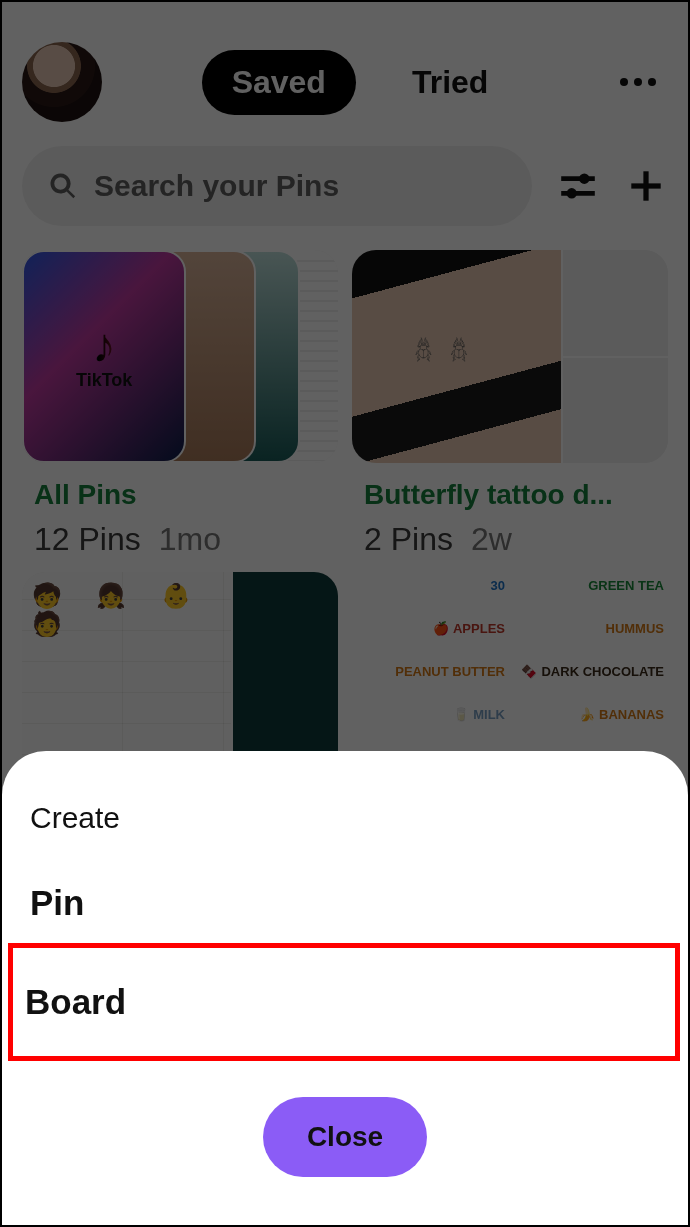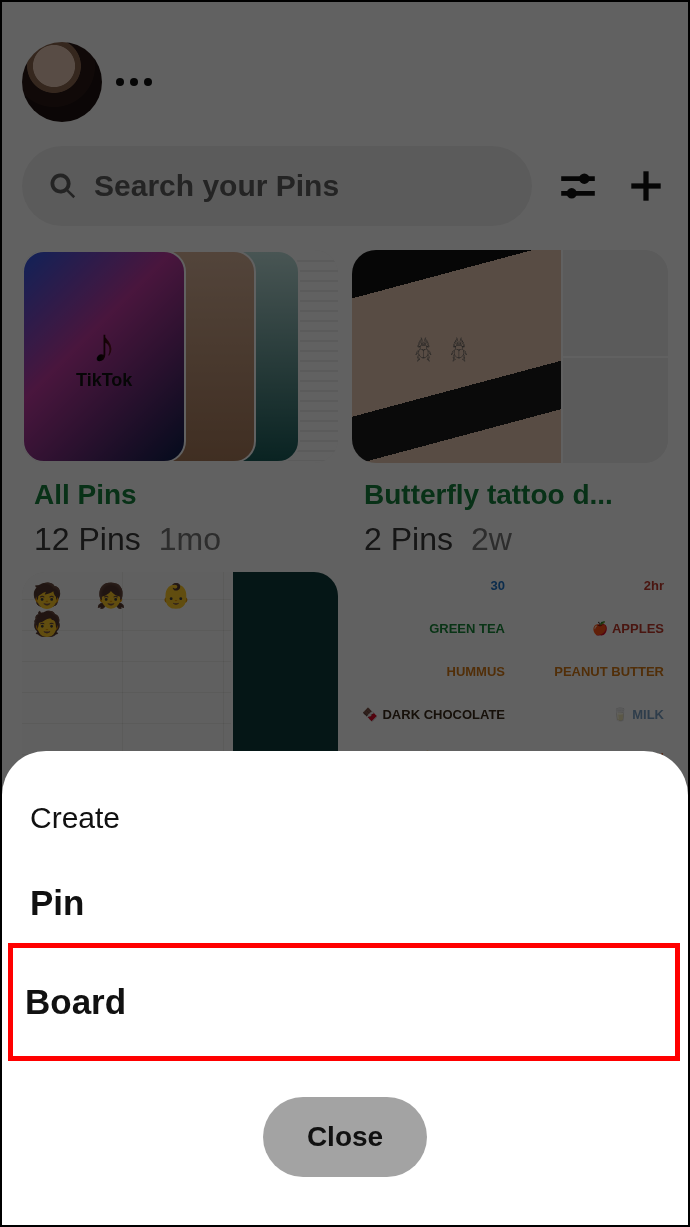--- a/index.html
+++ b/index.html
@@ -62,29 +62,33 @@
     .row2-b .hdr { font-weight:800; }
     .hdr.blue{color:#1e73c9;} .hdr.green{color:#1a8a3a;} .hdr.red{color:#c0392b;} .hdr.orange{color:#d67a16;}
 
     
     .sheet { position: absolute; left: 0; right: 0; bottom: 0; background: #fff; border-top-left-radius: 44px; border-top-right-radius: 44px; z-index: 10; padding: 50px 28px 48px 28px; }
     .sheet-title { font-size: 30px; font-weight: 500; color: #111; margin-bottom: 28px; }
     .sheet-item { font-size: 35px; font-weight: 700; color: #111; padding: 20px 0; }
     .highlight-box { border: 5px solid #ff0000; padding: 14px 0 14px 0; margin: 0 -20px 0 -22px; }
     .highlight-box .sheet-item { padding-left: 12px; }
     .close-row { display: flex; justify-content: center; margin-top: 36px; }
-    .close-btn { background: #a3a3a3; border-radius: 40px; padding: 24px 44px; font-size: 28px; font-weight: 700; color: #111; }
+    .close-btn { background: #8b5cf6; border-radius: 40px; padding: 24px 44px; font-size: 28px; font-weight: 700; color: #111; }
   </style>
 </head>
 <body>
 
 <div class="frame">
 
   <div class="header">
     <div class="avatar"></div>
+    <div class="tabs">
+      <div class="tab active">Saved</div>
+      <div class="tab">Tried</div>
+    </div>
     <div class="more-dots">
         <span></span>
         <span></span>
         <span></span>
       </div>
   </div>
 
   <div class="search-row">
     <div class="search-pill">
       <svg class="search-icon-svg" viewBox="0 0 24 24">
@@ -151,21 +155,20 @@
             <div class="p1"></div>
             <div class="p2"></div>
           </div>
       </div>
     </div>
 
     <div class="board">
       <div class="board-cover">
         <div class="row2-b">
           <div class="cell"><span class="hdr blue">30</span></div>
-          <div class="cell"><span class="hdr red">2hr</span></div>
           <div class="cell"><span class="hdr green">GREEN TEA</span></div>
           <div class="cell">🍎 <span class="hdr red">APPLES</span></div>
           <div class="cell"><span class="hdr orange">HUMMUS</span></div>
           <div class="cell"><span class="hdr orange">PEANUT BUTTER</span></div>
           <div class="cell">🍫 <span style="color:#3a2a1a;font-weight:800">DARK CHOCOLATE</span></div>
           <div class="cell">🥛 <span style="color:#7aa0c4;font-weight:800">MILK</span></div>
           <div class="cell">🍌 <span class="hdr orange">BANANAS</span></div>
           <div class="cell">🐟 <span style="color:#e67e52;font-weight:800">SALMON</span></div>
         </div>
       </div>

